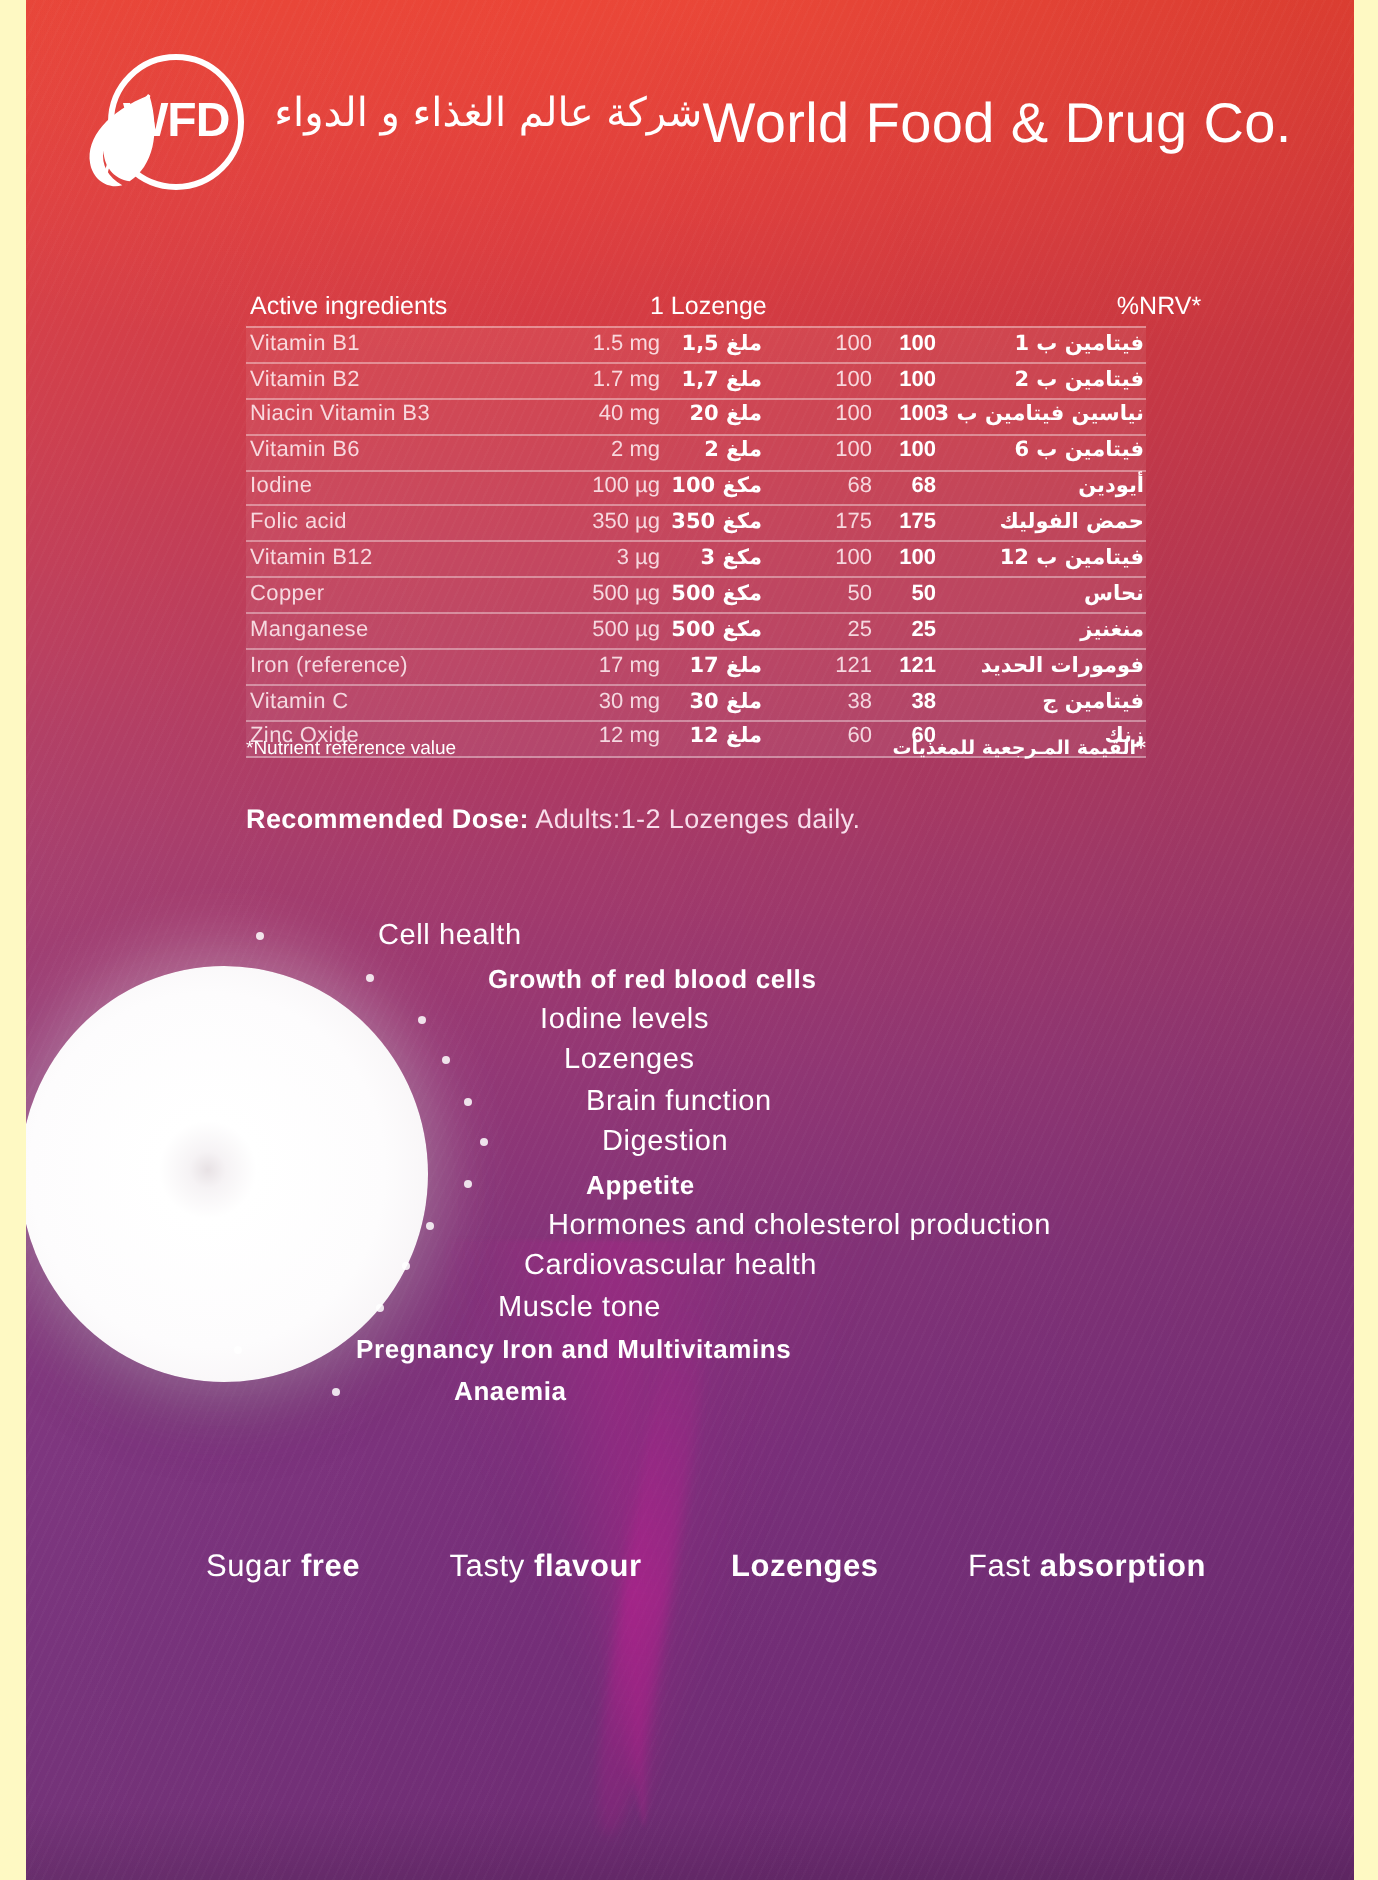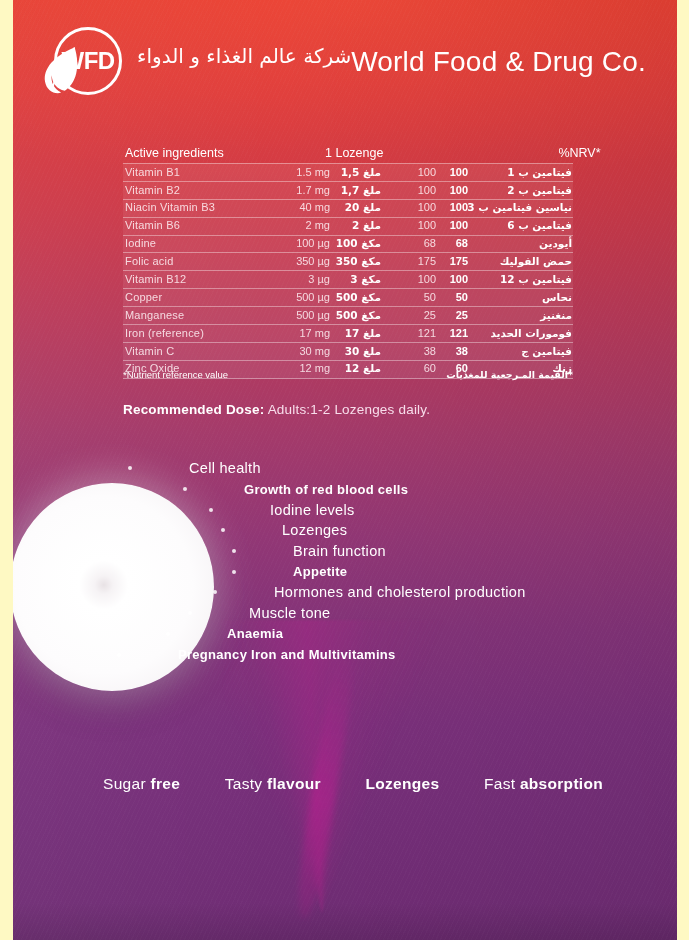--- a/index.html
+++ b/index.html
@@ -255,39 +255,47 @@
           <span>Iodine levels</span>
         </div>
       <div class="benefit" style="margin-left:208px">
           <span class="dot"></span>
           <span>Lozenges</span>
         </div>
       <div class="benefit" style="margin-left:219px">
           <span class="dot"></span>
           <span>Brain function</span>
         </div>
+      <div class="benefit" style="margin-left:227px">
+          <span class="dot"></span>
+          <span>Digestion</span>
+        </div>
       <div class="benefit em" style="margin-left:219px">
           <span class="dot"></span>
           <span>Appetite</span>
         </div>
       <div class="benefit" style="margin-left:200px">
           <span class="dot"></span>
           <span>Hormones and cholesterol production</span>
         </div>
+      <div class="benefit" style="margin-left:188px">
+          <span class="dot"></span>
+          <span>Cardiovascular health</span>
+        </div>
       <div class="benefit" style="margin-left:175px">
           <span class="dot"></span>
           <span>Muscle tone</span>
         </div>
+      <div class="benefit em" style="margin-left:104px">
+          <span class="dot"></span>
+          <span>Pregnancy Iron and Multivitamins</span>
+        </div>
       <div class="benefit em" style="margin-left:153px">
           <span class="dot"></span>
           <span>Anaemia</span>
-        </div>
-      <div class="benefit em" style="margin-left:104px">
-          <span class="dot"></span>
-          <span>Pregnancy Iron and Multivitamins</span>
         </div>
     </div>
 
     <div class="features">
       <div class="feat"><span>Sugar </span><span class="strong">free</span></div>
       <div class="feat"><span>Tasty </span><span class="strong">flavour</span></div>
       <div class="feat"><span></span><span class="strong">Lozenges</span></div>
       <div class="feat"><span>Fast </span><span class="strong">absorption</span></div>
     </div>
   </div>

